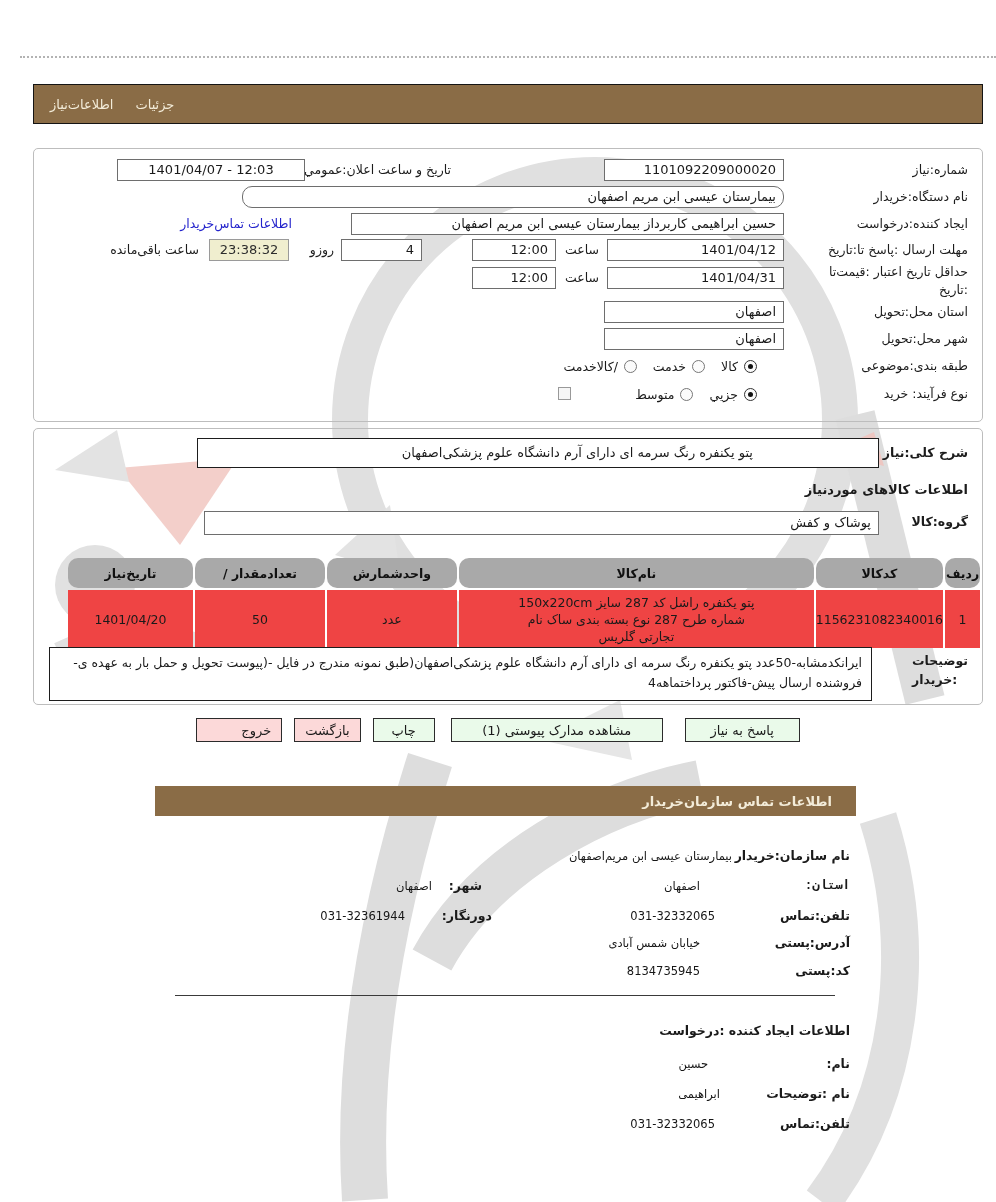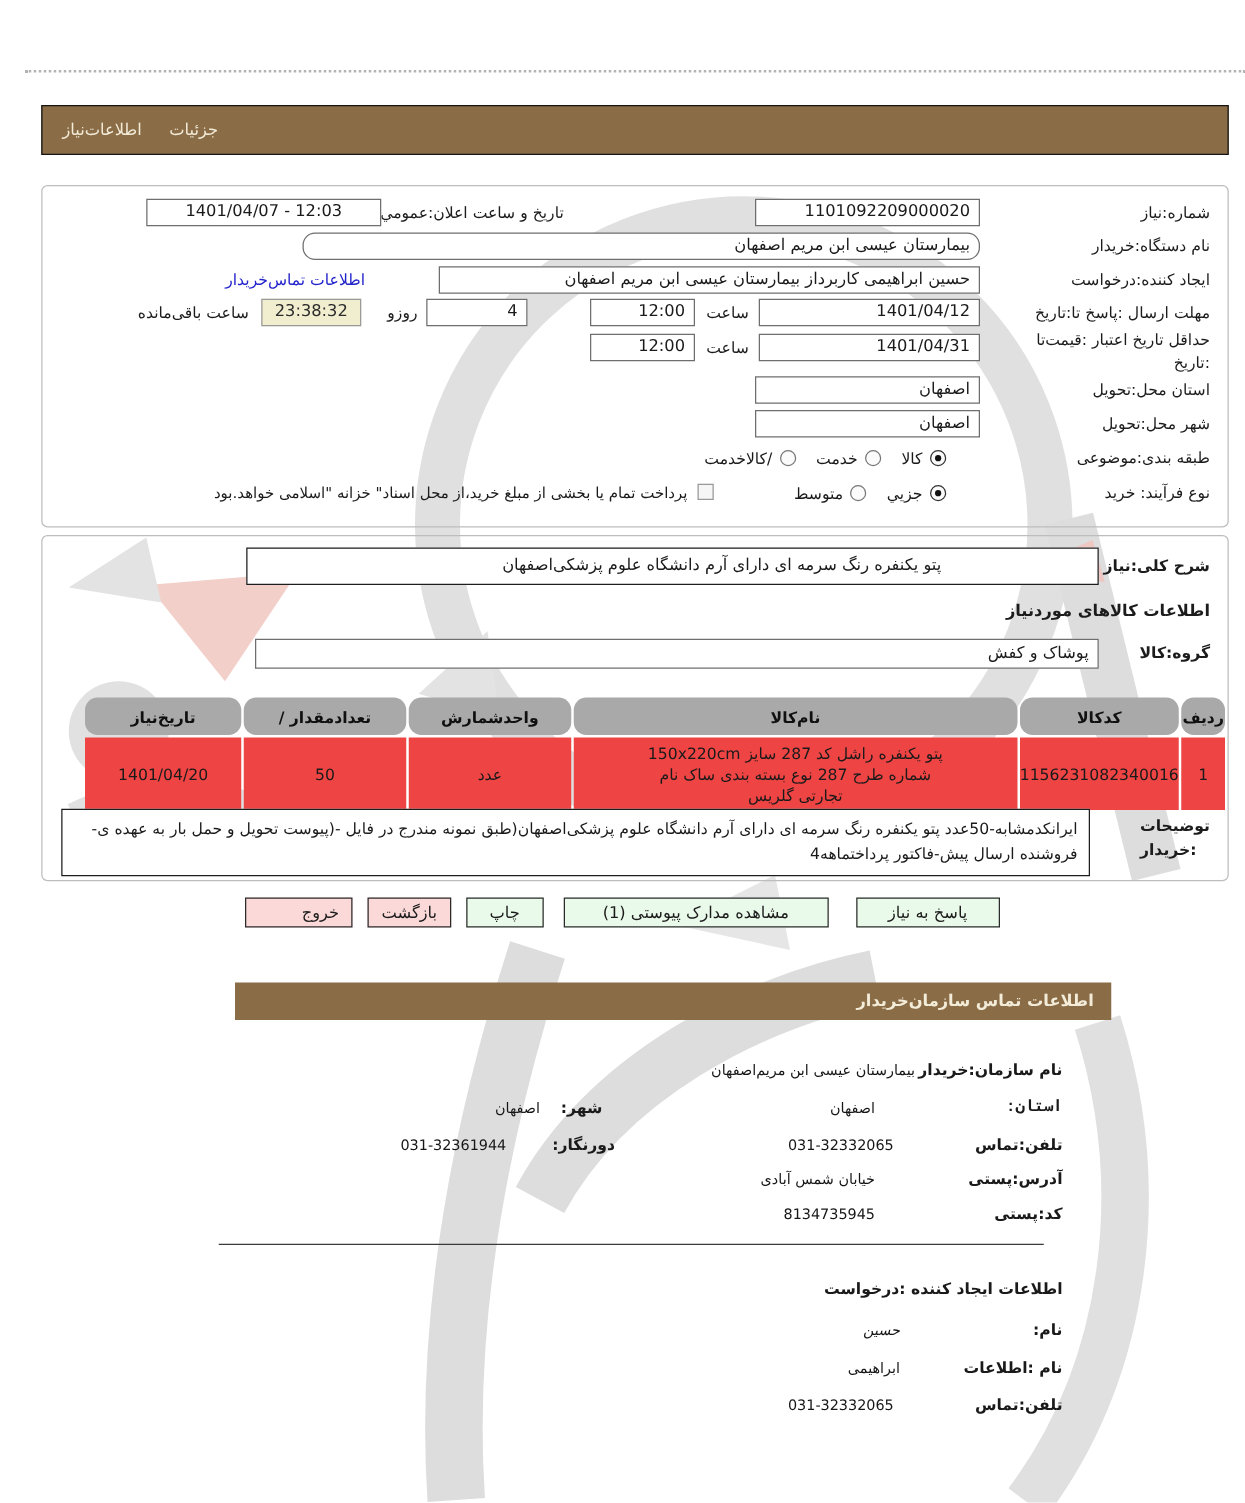--- a/index.html
+++ b/index.html
@@ -14,21 +14,21 @@
   
   .wm { position:absolute; inset:0; z-index:0; }
   .content { position:relative; z-index:1; }
 
   
   .bar { position:absolute; background:#8a6c46; color:#f3ecd9; display:flex; align-items:center; }
   .bar1 { left:33px; width:950px; top:84px; height:40px; border:1px solid #141414; }
   .bar1 .tabs { margin-right:auto; display:flex; gap:22px; padding-left:16px; padding-right:16px; font-size:13px; }
   .bar1 .tab { cursor:default; }
   .bar2 { left:155px; width:701px; top:786px; height:30px; font-weight:bold; font-size:13px;
-          padding-right:14px;margin-left:33px; }
+          padding-right:24px; }
 
   
   .secbox { position:absolute; border:1px solid #bdbdbd; border-radius:5px; background:transparent; }
   .sec1 { left:33px; width:950px; top:148px; height:274px; }
   .sec2 { left:33px; width:950px; top:428px; height:277px; }
 
   .row { position:absolute; left:0; right:0; height:24px; }
   .lbl { position:absolute; font-size:12.5px; line-height:22px; white-space:nowrap; color:#1c1c1c; }
   .blbl { font-weight:bold; font-size:12.5px; }
   .ibox { position:absolute; height:22px; background:#fff; border:1px solid #6e6e6e;
@@ -179,21 +179,20 @@
           <span class="ritem">
             <span class="radio sel"></span>
             <span>جزیي</span>
           </span>
           <span class="ritem">
             <span class="radio"></span>
             <span>متوسط</span>
           </span>
         </div>
         <span class="checkbox" style="right:411px; top:4px;"></span>
-        <span class="lbl" style="right:432px; font-size:12px;">پرداخت تمام یا بخشی از مبلغ خرید،از محل اسناد" خزانه "اسلامی خواهد.بود</span>
       </div>
     </div>
 
     <div class="secbox sec2">
 
       <span class="lbl blbl" style="right:14px; top:13px;">شرح کلی:نیاز</span>
       <div class="descbox" style="right:103px; top:9px; width:682px; height:30px; line-height:28px; text-align:right; padding:0 125px 0 8px;">پتو یکنفره رنگ سرمه ای دارای آرم دانشگاه علوم پزشکی‌اصفهان</div>
 
       <span class="lbl blbl" style="right:14px; top:50px; font-size:13px;">اطلاعات کالاهای موردنیاز</span>
 
@@ -278,24 +277,24 @@
     </div>
 
     <div class="hrline"></div>
 
     <div class="info-block" style="top:1020px; height:130px;">
       <div class="info-row" style="top:0;">
         <span class="ilbl" style="right:0;">اطلاعات ایجاد کننده :درخواست</span>
       </div>
       <div class="info-row" style="top:33px;">
         <span class="ilbl" style="right:0;">نام:</span>
-        <span class="ival" style="right:130px;font-style:italic;">حسین</span>
+        <span class="ival" style="right:142px;">حسین</span>
       </div>
       <div class="info-row" style="top:63px;">
-        <span class="ilbl" style="right:0;">نام :اطلاعات</span>
+        <span class="ilbl" style="right:0;">نام :توضیحات</span>
         <span class="ival" style="right:130px;">ابراهیمی</span>
       </div>
       <div class="info-row" style="top:93px;">
         <span class="ilbl" style="right:0;">تلفن:تماس</span>
         <span class="ival ltr" style="right:135px;">031-32332065</span>
       </div>
     </div>
 
   </div>
 </div>

